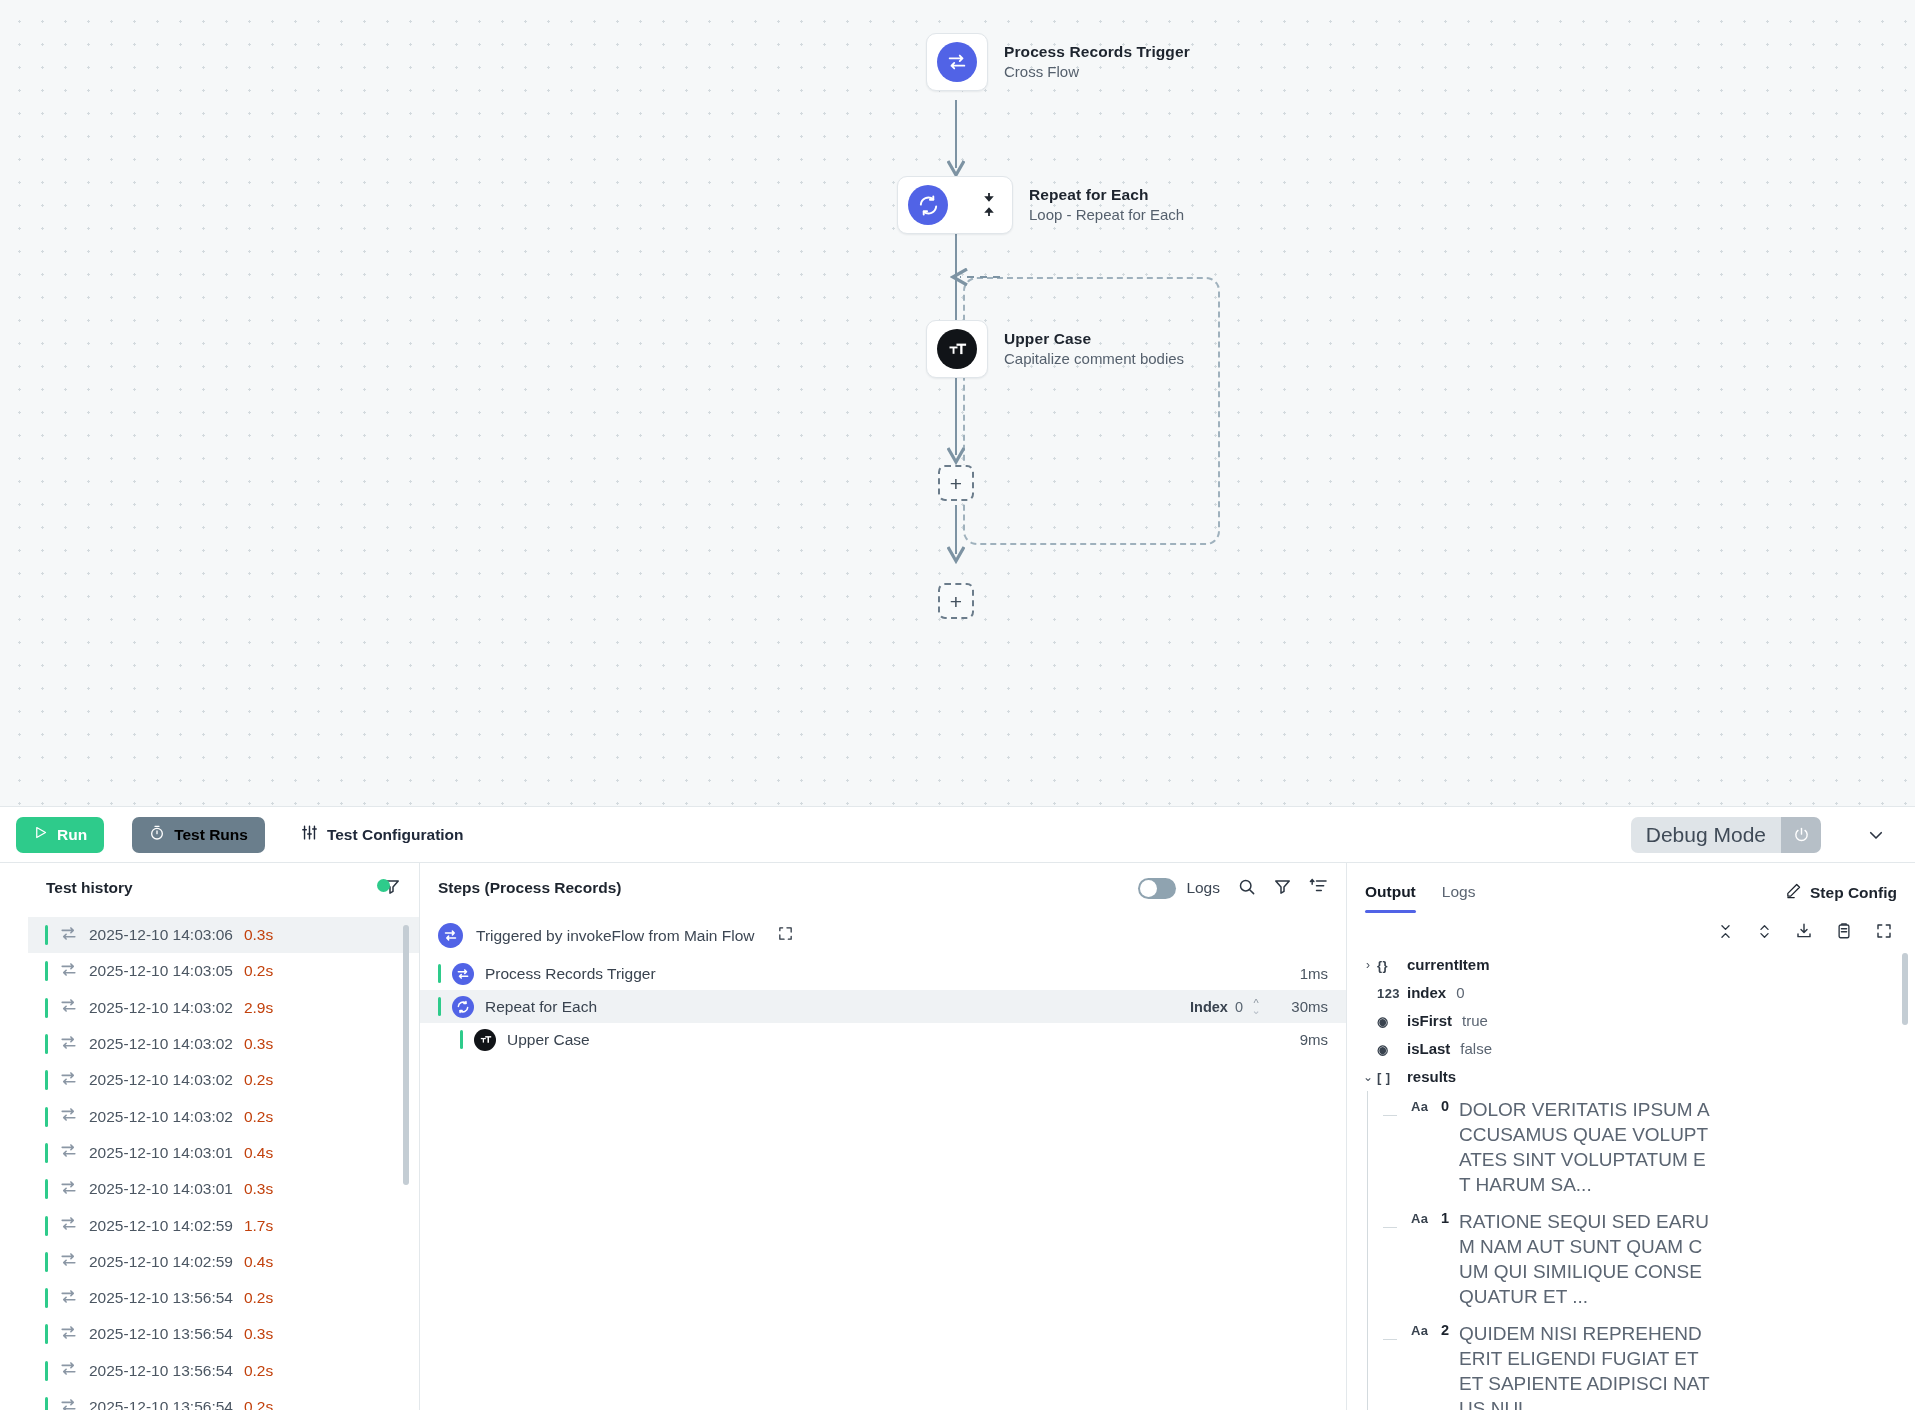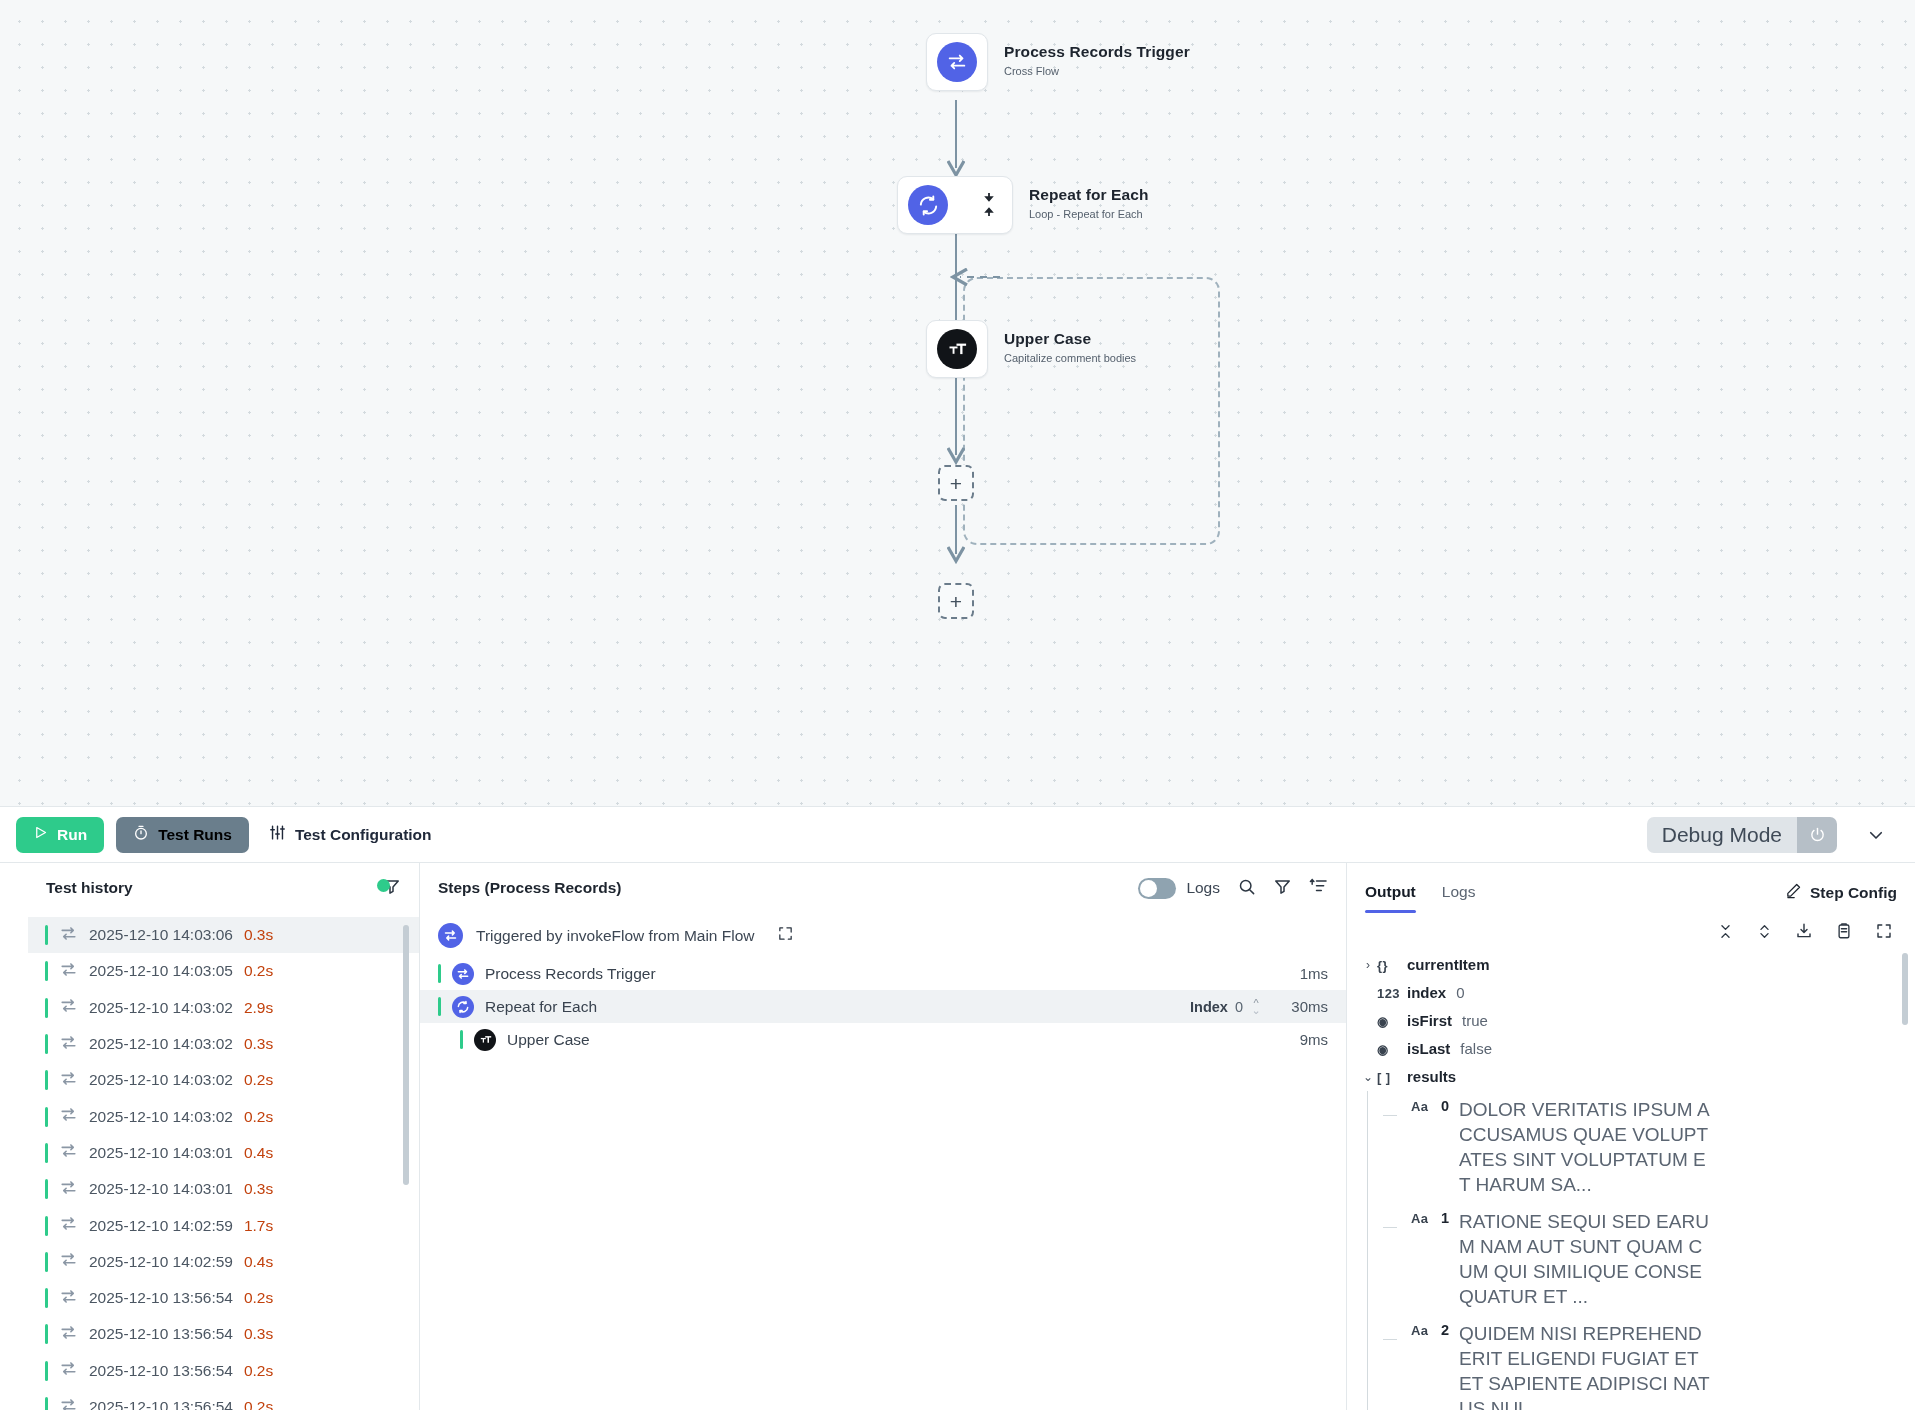--- a/index.html
+++ b/index.html
@@ -45,21 +45,21 @@
   .node-box.narrow { width: 62px; }
   .node-ico {
     width: 40px; height: 40px; border-radius: 50%;
     display: flex; align-items: center; justify-content: center;
     flex: 0 0 40px;
   }
   .ico-blue { background: #5163e6; }
   .ico-black { background: #111418; }
   .node-text { margin-left: 16px; }
   .node-title { font-size: 15.5px; font-weight: bold; color: #1d242e; line-height: 19px; letter-spacing: .1px; }
-  .node-sub { font-size: 11px; color: #55606d; line-height: 21px; }
+  .node-sub { font-size: 15px; color: #55606d; line-height: 21px; }
 
   .badge-ico { display: flex; flex-direction: column; align-items: center; justify-content: center; width: 18px; }
 
   .plus-box {
     position: absolute;
     width: 36px; height: 36px;
     border: 2px dashed #6b7c8b;
     border-radius: 7px;
     background: #f8fafb;
     display: flex; align-items: center; justify-content: center;
@@ -69,21 +69,21 @@
   svg.edge { position: absolute; left: 0; top: 0; width: 100%; height: 100%; pointer-events: none; }
 
   
   .toolbar {
     height: 57px; flex: 0 0 57px;
     border-top: 1px solid #e3e8eb;
     border-bottom: 1px solid #e3e8eb;
     background: #ffffff;
     display: flex; align-items: center;
     padding: 0 16px;
-    gap: 12px;
+    gap: 28px;
   }
   .btn {
     display: inline-flex; align-items: center; gap: 9px;
     height: 36px; padding: 0 17px;
     border-radius: 7px; font-size: 15.5px; font-weight: bold;
     cursor: pointer; border: none; white-space: nowrap;
   }
   .btn-run { background: #2ecb8b; color: #ffffff; }
   .btn-testruns { background: #6a7e8c; color: #000000; }
   .btn-plain { background: transparent; color: #20293a; padding: 0 8px; }

